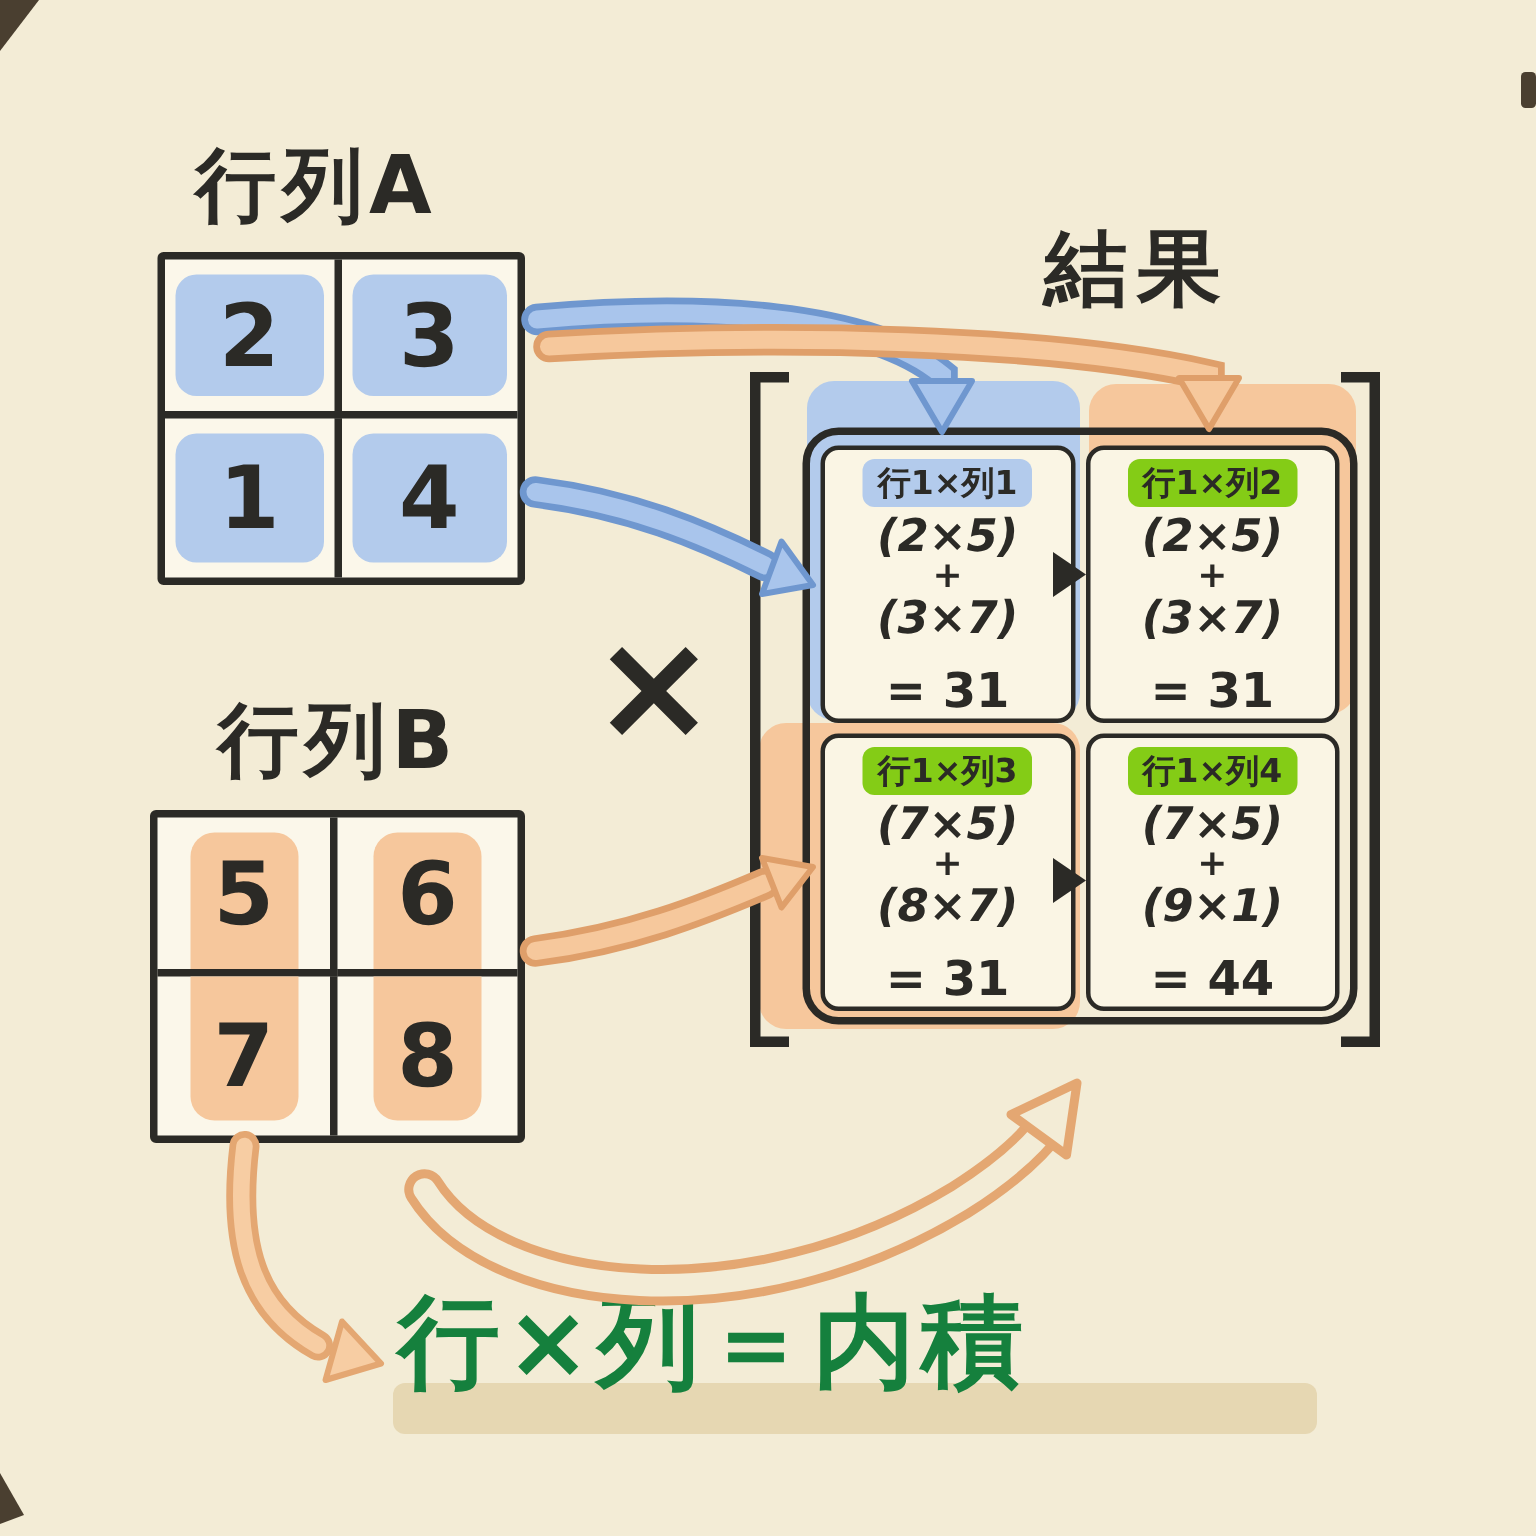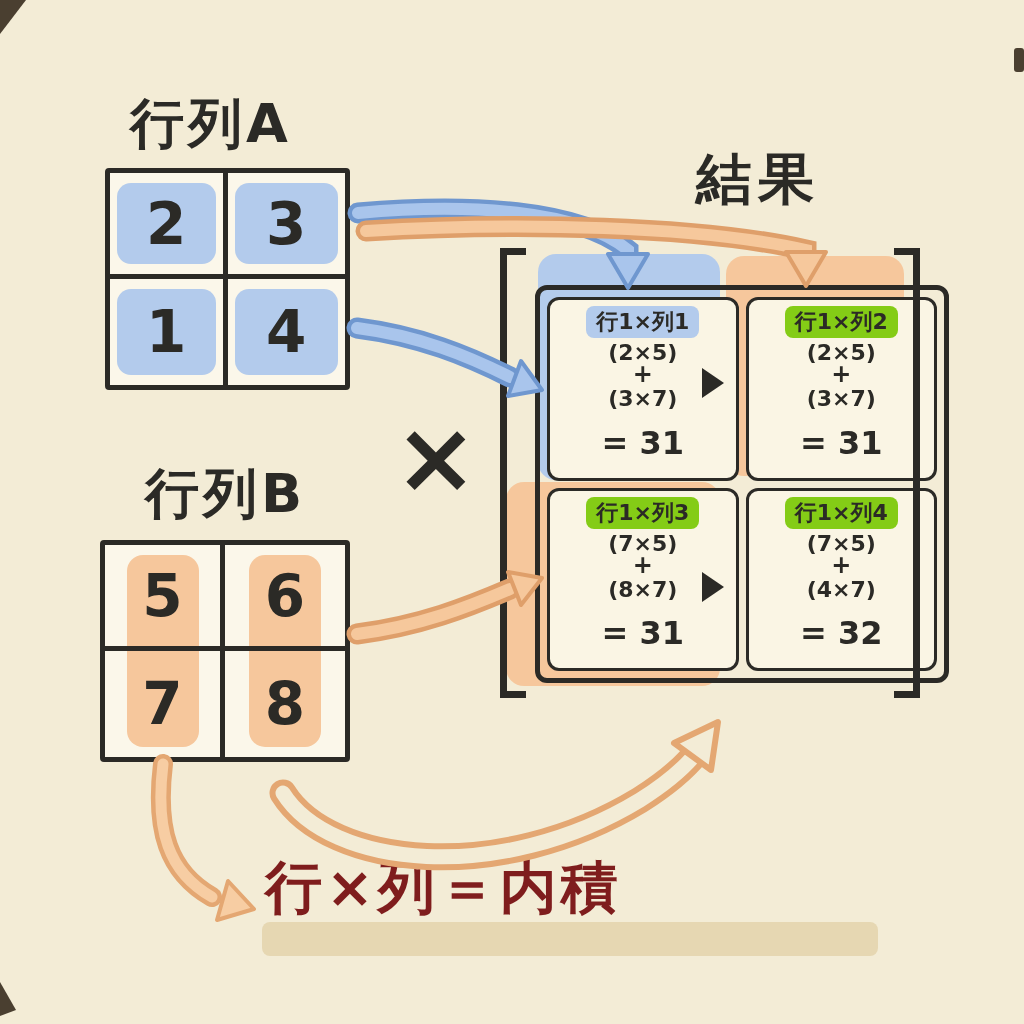--- a/index.html
+++ b/index.html
@@ -46,47 +46,47 @@
   .hl-blue { left:38px; top:6px;  width:182px; height:226px; background:#b3cbec; }
   .hl-or1  { left:226px; top:8px; width:178px; height:220px; background:#f6c79c; }
   .hl-or2  { left:6px; top:234px; width:214px; height:204px; background:#f6c79c; }
   .bracket {
     position:absolute; top:0; height:100%; width:26px; box-sizing:border-box;
     border-top:7px solid #2b2a26; border-bottom:7px solid #2b2a26; z-index:2;
   }
   .bracket.bl { left:0;  border-left:7px solid #2b2a26; }
   .bracket.br { right:0; border-right:7px solid #2b2a26; }
   .rgrid {
-    position:absolute; left:35px; top:37px; width:414px; height:398px;
-    box-sizing:border-box; border:5px solid #2b2a26; border-radius:12px;
+    position:absolute; left:35px; top:37px; width:370px; height:398px;
+    box-sizing:border-box; border:5px solid #2b2a26; border-radius:24px;
     display:grid; grid-template-columns:1fr 1fr; grid-template-rows:1fr 1fr;
     gap:7px; padding:7px; z-index:1;
   }
   .rcell {
     background:#faf5e4; border:3px solid #2b2a26; border-radius:12px;
     display:flex; flex-direction:column; align-items:center; padding-top:6px;
     box-sizing:border-box;
   }
   .tag {
     font-size:22px; font-weight:700; padding:1px 10px; border-radius:8px;
     white-space:nowrap;
   }
   .tag-blue { background:#b3cbec; }
   .tag-orange { background:#84cc16; }
-  .term { font-size:22px; font-weight:700; margin-top:3px; line-height:1.1; }
+  .term { font-size:30px; font-weight:700; margin-top:3px; line-height:1.1;font-style:italic; }
   .plus { font-size:24px; font-weight:700; line-height:0.8; }
   .val  { font-size:32px; font-weight:700; margin-top:12px; }
   
   .formula-underline {
     position:absolute; left:262px; top:922px; width:616px; height:34px;
     background:#e6d7b2; border-radius:8px; z-index:0;
   }
   .formula {
-    position:absolute; left:265px; top:850px; font-size:57px; font-weight:700;
-    letter-spacing:4px; color:#7f1d1d; z-index:1; white-space:nowrap;
+    position:absolute; left:265px; top:850px; font-size:68px; font-weight:700;
+    letter-spacing:4px; color:#15803d; z-index:1; white-space:nowrap;
   }
   
   .arrows { position:absolute; left:0; top:0; z-index:3; pointer-events:none; }
 </style>
 </head>
 <body>
 
 <div class="canvas">
 
   <div class="mlabel" style="left:130px;top:88px;">行列A</div>
@@ -161,22 +161,22 @@
         <span class="term">(7×5)</span>
         <span class="plus">+</span>
         <span class="term">(8×7)</span>
         <span class="val">= 31</span>
       </div>
 
       <div class="rcell">
         <span class="tag tag-orange">行1×列4</span>
         <span class="term">(7×5)</span>
         <span class="plus">+</span>
-        <span class="term">(4×7)</span>
-        <span class="val">= 32</span>
+        <span class="term">(9×1)</span>
+        <span class="val">= 44</span>
       </div>
 
     </div>
   </div>
 
   <div class="formula-underline"></div>
   <div class="formula">行×列＝内積</div>
 
   <svg class="arrows" width="1024" height="1024" viewBox="0 0 1024 1024">
 

